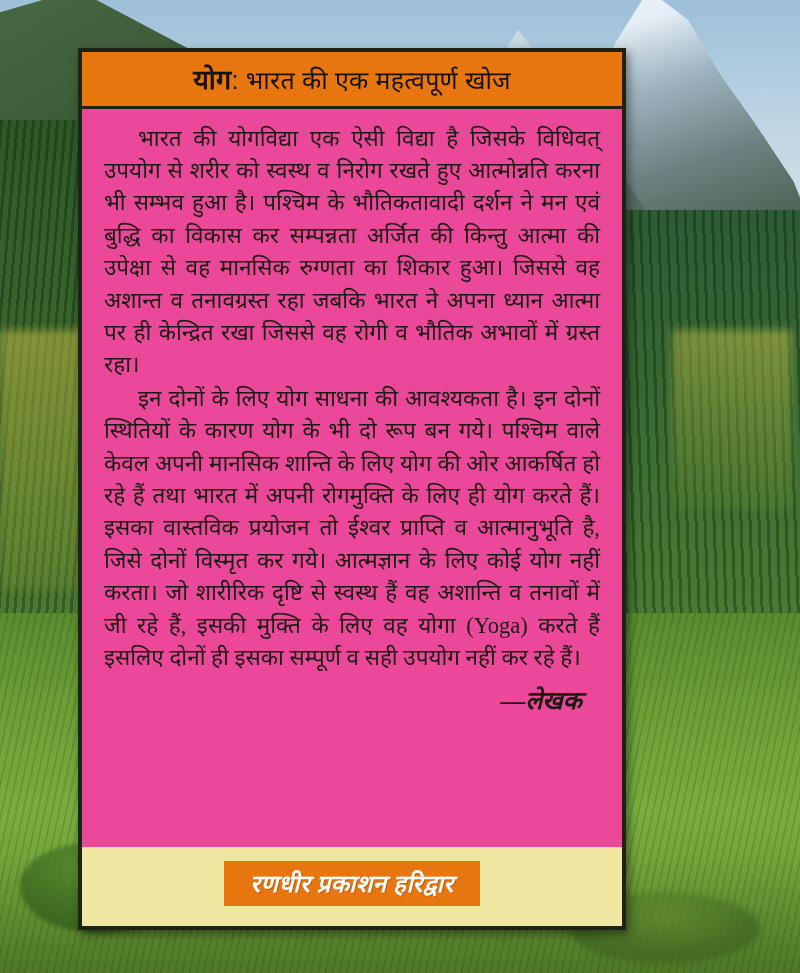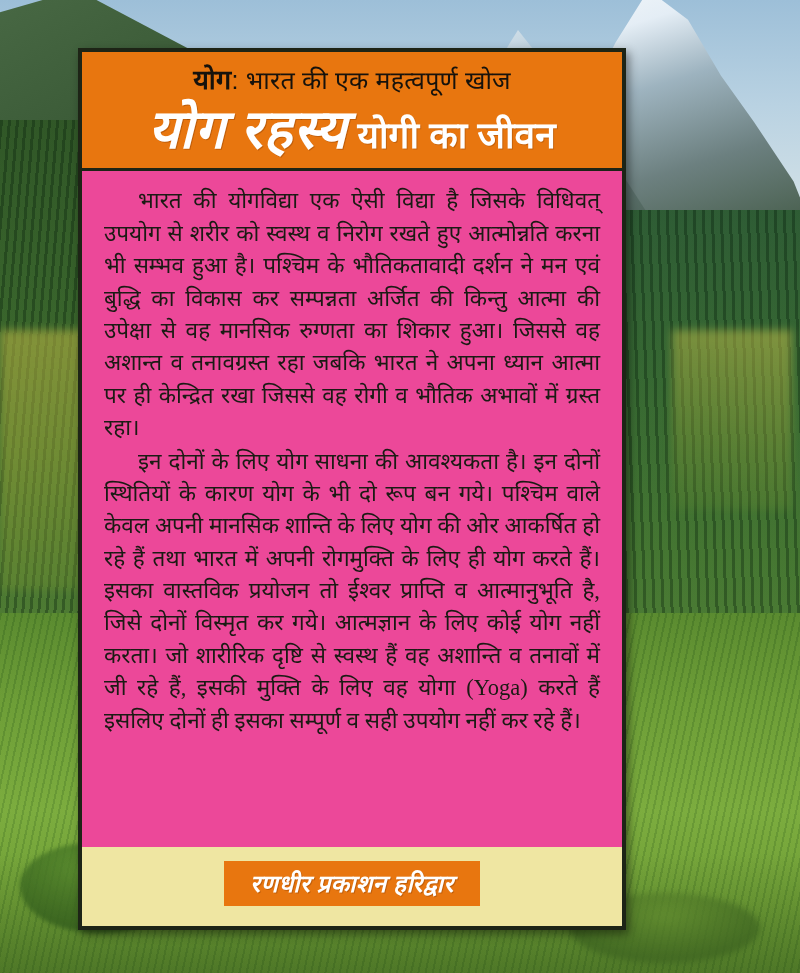--- a/index.html
+++ b/index.html
@@ -239,27 +239,25 @@
   <div class="bush2"></div>
   <div class="grass-shadow"></div>
 </div>
 
 <div class="card">
 
   <div class="header">
     <div class="kicker">
       <span class="kicker-lead">योग</span><span>: भारत की एक महत्वपूर्ण खोज</span>
     </div>
-    <div class="maintitle">
-      <span class="big">योग रहस्य</span><span class="small">योगी का जीवन</span>
-    </div>
   </div>
 
   <div class="body-area">
     <p class="para">भारत की योगविद्या एक ऐसी विद्या है जिसके विधिवत् उपयोग से शरीर को स्वस्थ व निरोग रखते हुए आत्मोन्नति करना भी सम्भव हुआ है। पश्चिम के भौतिकतावादी दर्शन ने मन एवं बुद्धि का विकास कर सम्पन्नता अर्जित की किन्तु आत्मा की उपेक्षा से वह मानसिक रुग्णता का शिकार हुआ। जिससे वह अशान्त व तनावग्रस्त रहा जबकि भारत ने अपना ध्यान आत्मा पर ही केन्द्रित रखा जिससे वह रोगी व भौतिक अभावों में ग्रस्त रहा।</p>
     <p class="para">इन दोनों के लिए योग साधना की आवश्यकता है। इन दोनों स्थितियों के कारण योग के भी दो रूप बन गये। पश्चिम वाले केवल अपनी मानसिक शान्ति के लिए योग की ओर आकर्षित हो रहे हैं तथा भारत में अपनी रोगमुक्ति के लिए ही योग करते हैं। इसका वास्तविक प्रयोजन तो ईश्वर प्राप्ति व आत्मानुभूति है, जिसे दोनों विस्मृत कर गये। आत्मज्ञान के लिए कोई योग नहीं करता। जो शारीरिक दृष्टि से स्वस्थ हैं वह अशान्ति व तनावों में जी रहे हैं, इसकी मुक्ति के लिए वह योगा (Yoga) करते हैं इसलिए दोनों ही इसका सम्पूर्ण व सही उपयोग नहीं कर रहे हैं।</p>
+    <div class="signature">—लेखक</div>
   </div>
 
   <div class="footer">
     <div class="pub-badge">रणधीर प्रकाशन हरिद्वार</div>
   </div>
 
 </div>
 
 </body></html>

